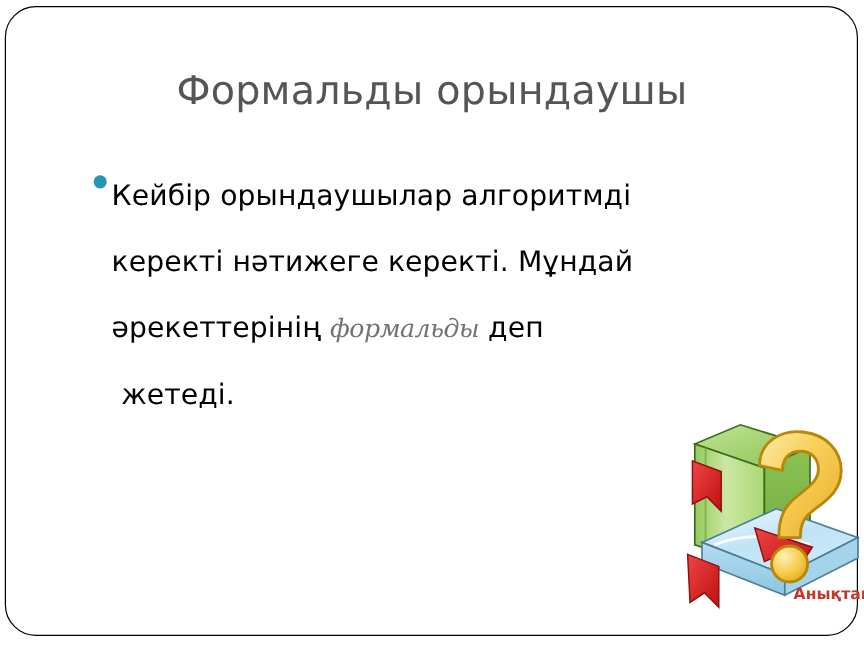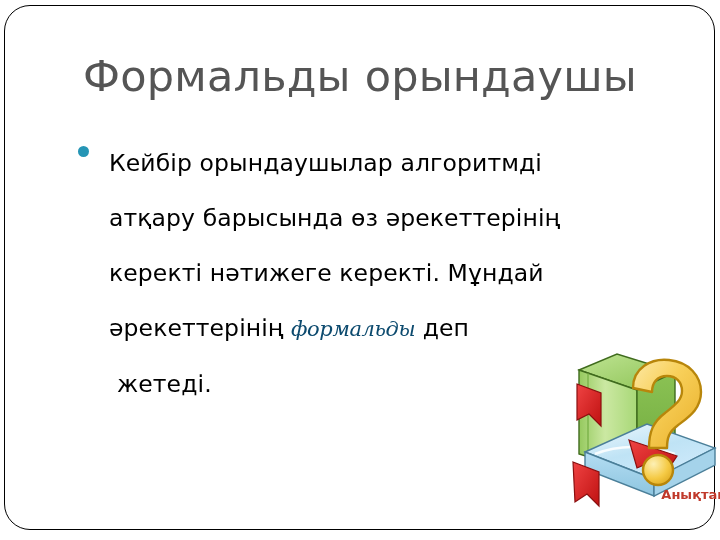--- a/index.html
+++ b/index.html
@@ -38,40 +38,39 @@
 
   
   #slide-title {
     position: absolute;
     left: 0;
     top: 56px;
     width: 720px;
     text-align: center;
     color: #555555;
     font-family: "DejaVu Sans", sans-serif;
-    font-size: 43px;
+    font-size: 33px;
     font-weight: 400;
     letter-spacing: 0.2px;
     line-height: 40px;
     white-space: nowrap;
   }
 
   
   #body-block {
     position: absolute;
     left: 78px;
     top: 136px;
     width: 560px;
   }
 
   .bullet-row {
     position: relative;
     display: flex;
     align-items: flex-start;
-    gap: 16px;
   }
 
   .bullet-dot {
     flex: 0 0 auto;
     width: 11px;
     height: 11px;
     border-radius: 50%;
     background: #2595b5;
     margin-top: 10px;
     margin-right: 4px;
@@ -89,21 +88,21 @@
 
   .line {
     white-space: nowrap;
   }
 
   .line.indent-last {
     padding-left: 8px;
   }
 
   .emph {
-    color: #0c4a6e;
+    color: #737373;
     font-family: "DejaVu Serif", serif;
     font-style: italic;
     font-size: 21px;
     letter-spacing: -0.4px;
   }
 
   
   #clipart {
     position: absolute;
     left: 555px;
@@ -120,21 +119,20 @@
 
   <div id="slide-frame"></div>
 
   <div id="slide-title">Формальды орындаушы</div>
 
   <div id="body-block">
     <div class="bullet-row">
       <span class="bullet-dot"></span>
       <div class="bullet-text">
         <div class="line">Кейбір орындаушылар алгоритмді</div>
-        <div class="line">атқару барысында өз әрекеттерінің</div>
         <div class="line">керекті нәтижеге керекті. Мұндай</div>
         <div class="line"><span>әрекеттерінің </span><span class="emph">формальды</span><span> деп</span></div>
         <div class="line indent-last">жетеді.</div>
       </div>
     </div>
   </div>
 
   <div id="clipart">
     <svg width="190" height="178" viewBox="0 0 190 178" xmlns="http://www.w3.org/2000/svg">
       <defs>

